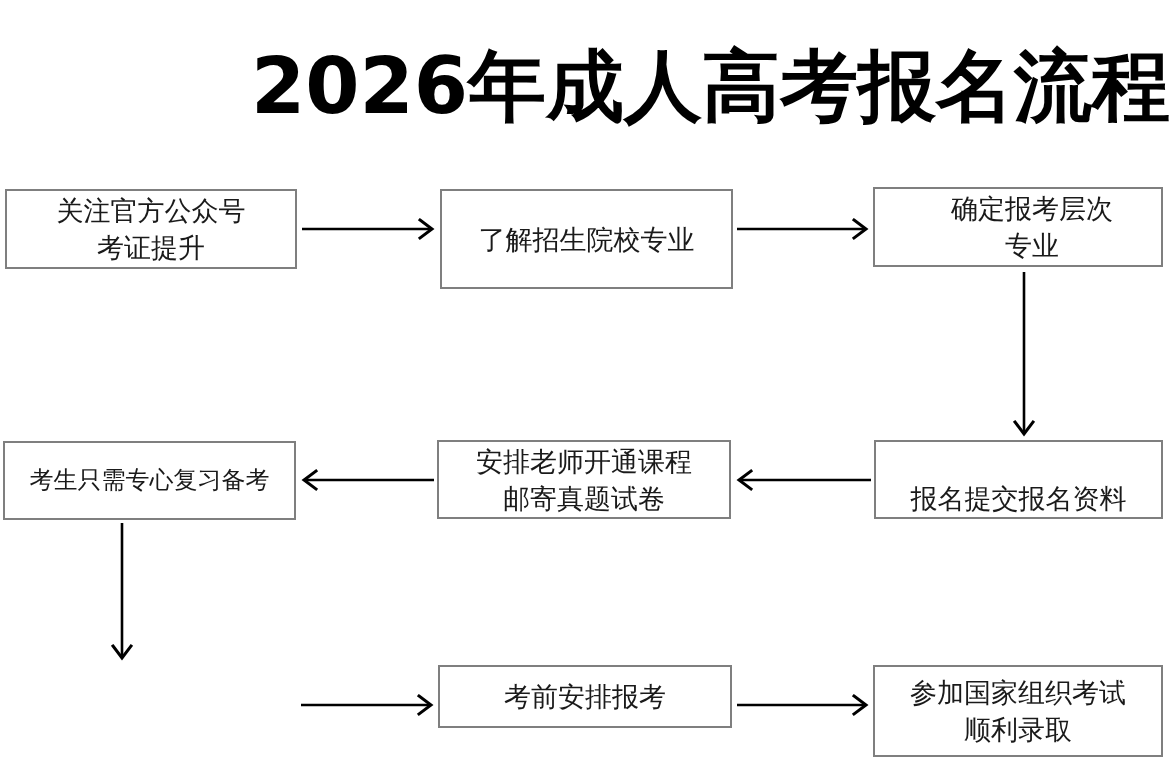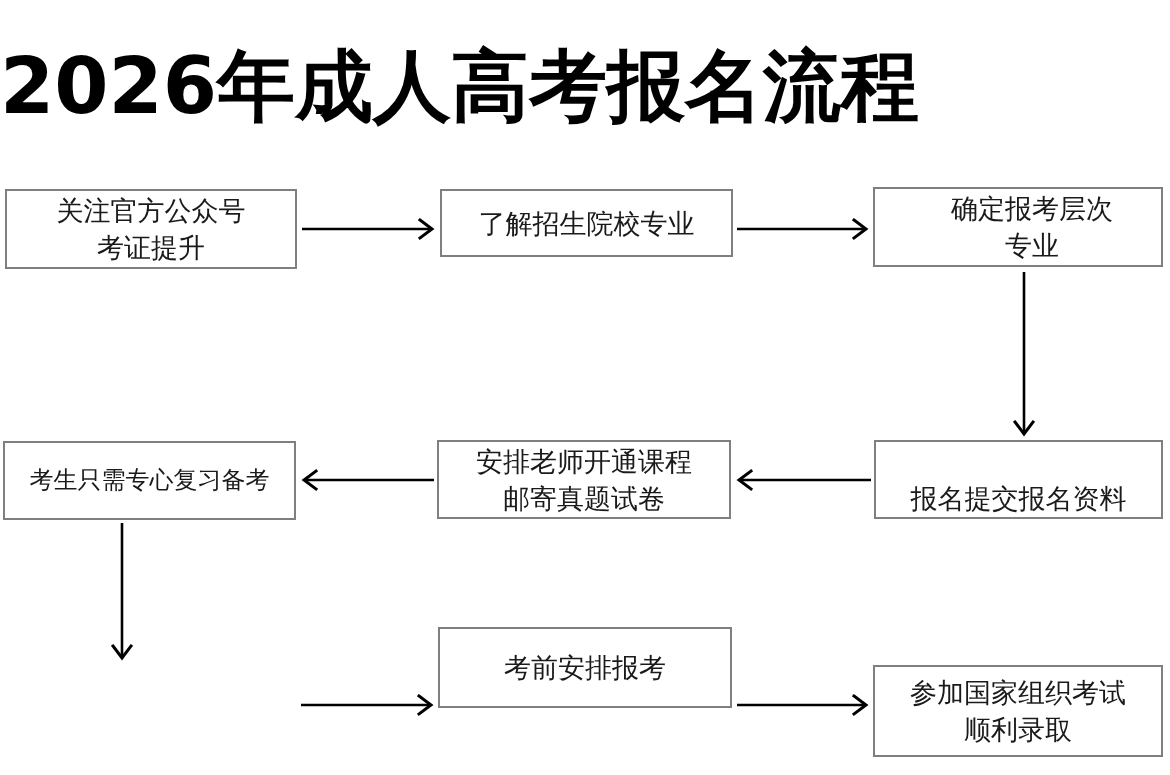--- a/index.html
+++ b/index.html
@@ -19,21 +19,21 @@
     height: 775px;
     background: #ffffff;
   }
 
   
   .title {
     position: absolute;
     left: 0;
     top: 38px;
     width: 1170px;
-    text-align: left;
+    text-align: right;
     font-size: 78px;
     line-height: 96px;
     font-weight: 700;
     color: #000000;
     letter-spacing: 0px;
     white-space: nowrap;
     font-family: "DejaVu Sans", "Liberation Sans", sans-serif;
   }
 
   
@@ -56,29 +56,29 @@
   .node .line {
     display: block;
   }
   .node.tight {
     font-size: 24px;
     font-family: Liberation Serif, serif;
   }
 
   
   #node-1 { left: 5px;   top: 189px; width: 292px; height: 80px; }
-  #node-2 { left: 440px; top: 189px; width: 293px; height: 68px; }
+  #node-2 { left: 440px; top: 189px; width: 293px; height: 100px; }
   #node-3 { left: 873px; top: 187px; width: 290px; height: 80px; padding-left: 28px; }
 
   #node-4 { left: 3px;   top: 441px; width: 293px; height: 79px; }
   #node-5 { left: 437px; top: 440px; width: 294px; height: 79px; }
   #node-6 { left: 874px; top: 440px; width: 289px; height: 79px; justify-content: flex-end; }
 
   #node-7 { left: 5px;   top: 665px; width: 291px; height: 81px; }
-  #node-8 { left: 438px; top: 627px; width: 294px; height: 81px; text-align: right; }
+  #node-8 { left: 438px; top: 665px; width: 294px; height: 63px; text-align: right; }
   #node-9 { left: 873px; top: 665px; width: 290px; height: 92px; }
 
   
   .arrow {
     position: absolute;
   }
   .arrow svg {
     display: block;
     overflow: visible;
   }

